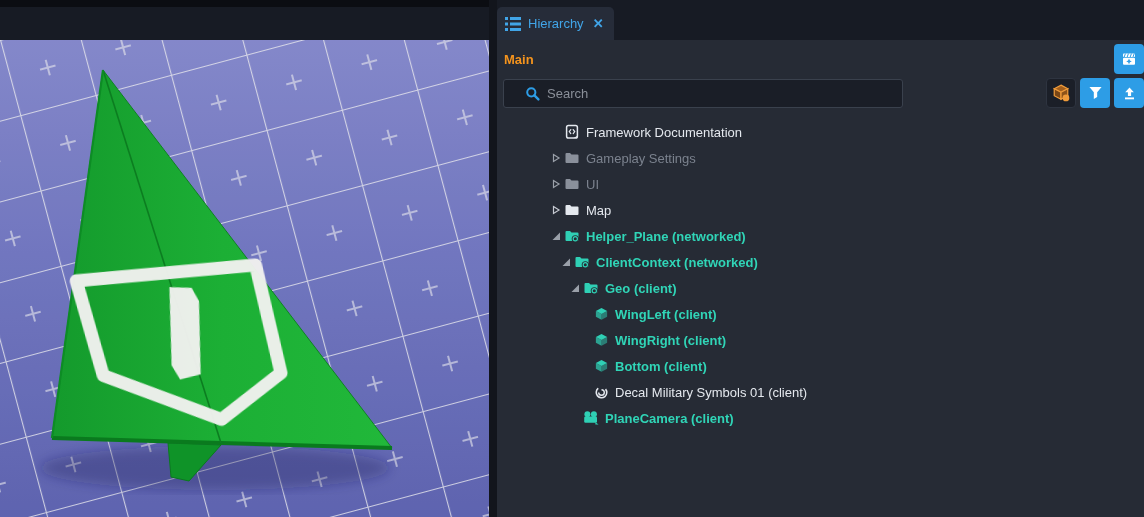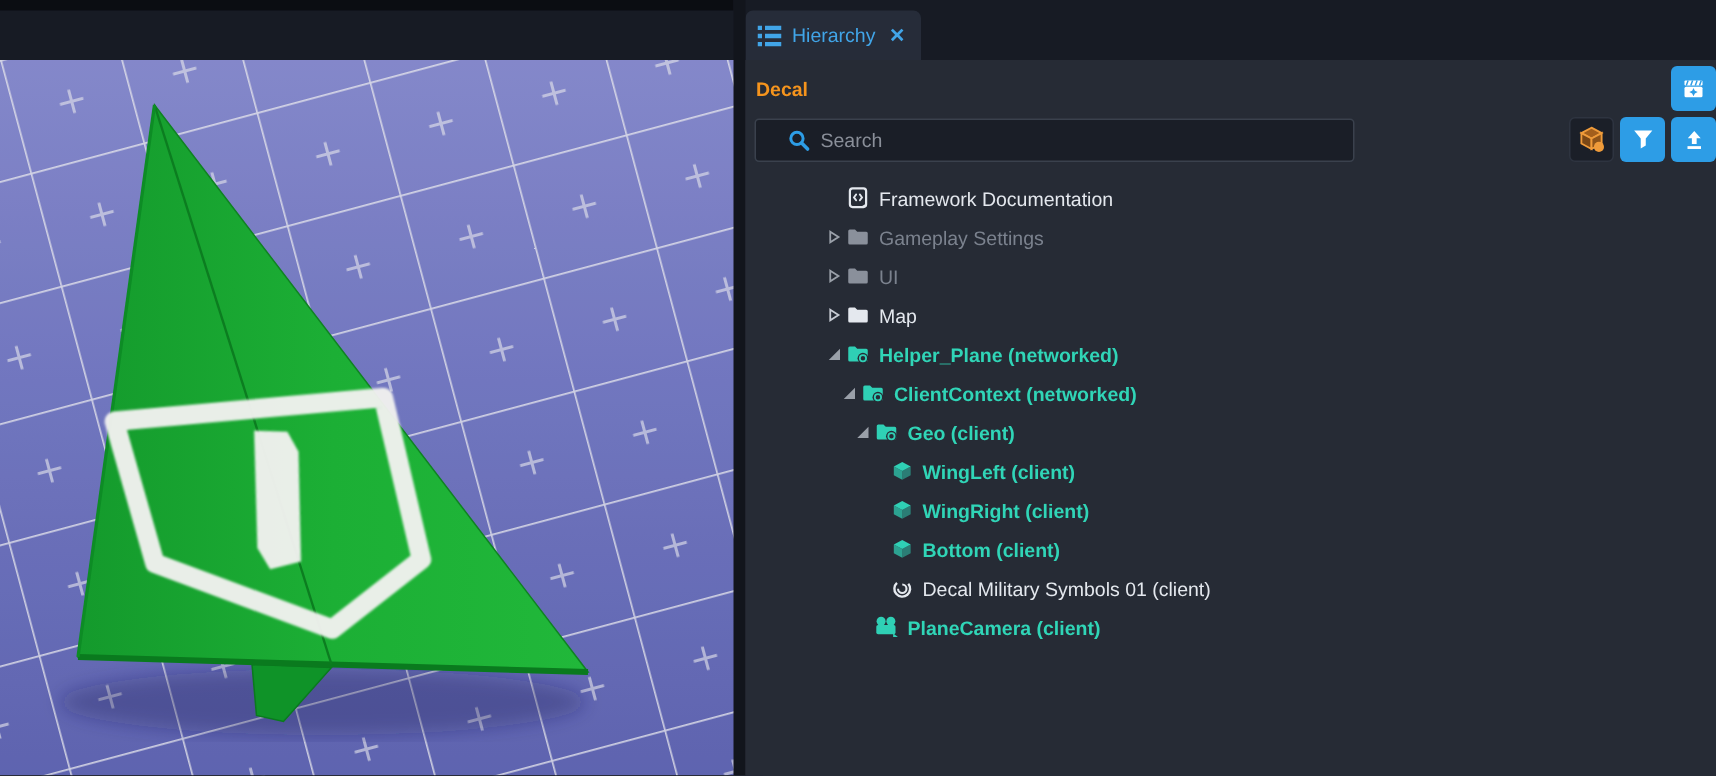--- a/index.html
+++ b/index.html
@@ -122,21 +122,21 @@
           <path d="M-100 -70 L80 -67 L94 43 L30 83 L-83 27 Z" fill="none" stroke="#f1f1ef" stroke-width="13" stroke-linejoin="round" opacity="0.96"></path>
           <path d="M-8 -54 L14 -51 L20 -37 L14 36 L-7 39 L-14 24 Z" fill="#f1f1ef" opacity="0.96"></path>
         </g>
       </g>
     </svg>
   </div>
 
   <div class="divider"></div>
 
   <div class="panel">
-    <div class="context-label">Decal</div>
+    <div class="context-label">Main</div>
 
     <div class="searchbox">
       <svg width="16" height="16" viewBox="0 0 16 16">
         <circle cx="6.3" cy="6.3" r="4.1" fill="none" stroke="#2d9de6" stroke-width="2"></circle>
         <line x1="9.4" y1="9.4" x2="13.4" y2="13.4" stroke="#2d9de6" stroke-width="2.4" stroke-linecap="round"></line>
       </svg>
       <input type="text" placeholder="Search" style="">
     </div>
 
     <button class="sqbtn btn-dark btn-staticmesh">

